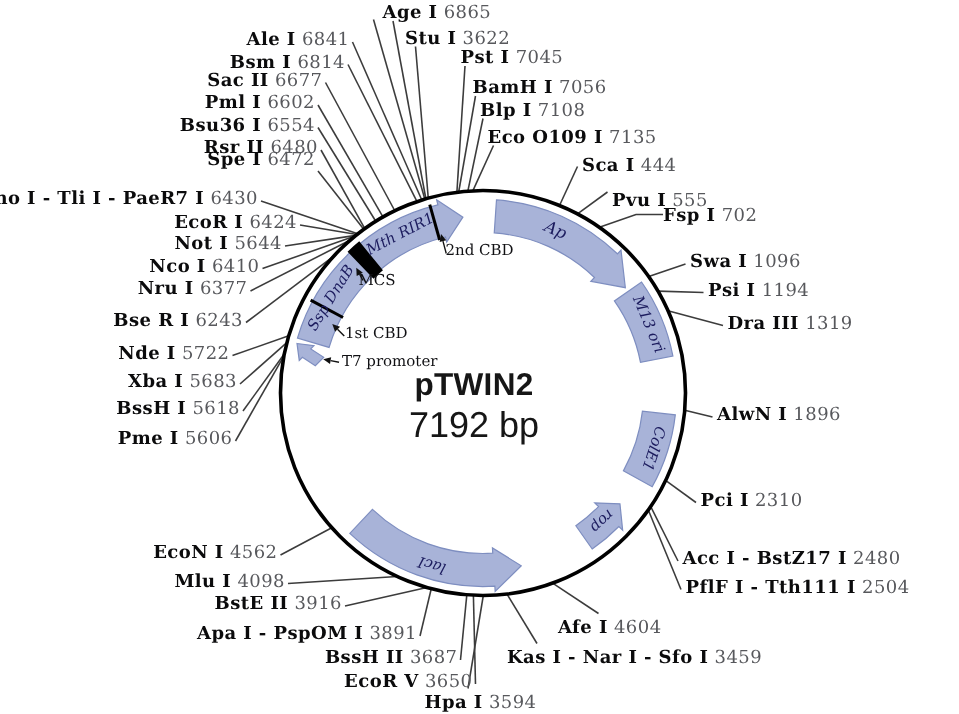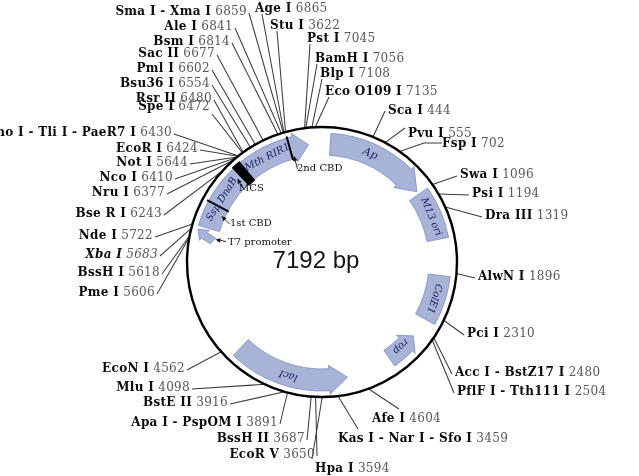--- a/index.html
+++ b/index.html
@@ -90,21 +90,20 @@
           <polygon points="294.0,156.0 297.5,160.2 293.1,161.4" fill="#111"></polygon>
           <line x1="242.0" y1="187.0" x2="239.8" y2="182.9" stroke="#111" stroke-width="0.9"></line>
           <polygon points="237.5,178.5 241.9,181.8 237.8,184.0" fill="#111"></polygon>
           <line x1="229.5" y1="224.0" x2="225.0" y2="219.5" stroke="#111" stroke-width="0.9"></line>
           <polygon points="221.5,216.0 226.7,217.9 223.4,221.2" fill="#111"></polygon>
           <line x1="226.0" y1="241.5" x2="220.4" y2="240.4" stroke="#111" stroke-width="0.9"></line>
           <polygon points="215.5,239.5 220.8,238.2 220.0,242.7" fill="#111"></polygon>
         </g>
       </svg></div>
   <div class="labels">
-      <div class="site" style="right: 392px; text-align: right; top: 5px;"><span class="nm">Sma I - Xma I</span> <span class="ps">6859</span></div>
       <div class="site" style="left: 255px; top: 2px;"><span class="nm">Age I</span> <span class="ps">6865</span></div>
       <div class="site" style="right: 406px; text-align: right; top: 20px;"><span class="nm">Ale I</span> <span class="ps">6841</span></div>
       <div class="site" style="left: 270px; top: 19px;"><span class="nm">Stu I</span> <span class="ps">3622</span></div>
       <div class="site" style="right: 409px; text-align: right; top: 35px;"><span class="nm">Bsm I</span> <span class="ps">6814</span></div>
       <div class="site" style="left: 307px; top: 32px;"><span class="nm">Pst I</span> <span class="ps">7045</span></div>
       <div class="site" style="right: 424px; text-align: right; top: 47px;"><span class="nm">Sac II</span> <span class="ps">6677</span></div>
       <div class="site" style="left: 315px; top: 52px;"><span class="nm">BamH I</span> <span class="ps">7056</span></div>
       <div class="site" style="right: 429px; text-align: right; top: 62px;"><span class="nm">Pml I</span> <span class="ps">6602</span></div>
       <div class="site" style="left: 320px; top: 67px;"><span class="nm">Blp I</span> <span class="ps">7108</span></div>
       <div class="site" style="right: 429px; text-align: right; top: 77px;"><span class="nm">Bsu36 I</span> <span class="ps">6554</span></div>
@@ -117,39 +116,40 @@
       <div class="site" style="right: 441px; text-align: right; top: 142px;"><span class="nm">EcoR I</span> <span class="ps">6424</span></div>
       <div class="site" style="left: 442px; top: 137px;"><span class="nm">Fsp I</span> <span class="ps">702</span></div>
       <div class="site" style="right: 451px; text-align: right; top: 156px;"><span class="nm">Not I</span> <span class="ps">5644</span></div>
       <div class="site" style="right: 466px; text-align: right; top: 171px;"><span class="nm">Nco I</span> <span class="ps">6410</span></div>
       <div class="site" style="right: 474px; text-align: right; top: 186px;"><span class="nm">Nru I</span> <span class="ps">6377</span></div>
       <div class="site" style="left: 460px; top: 168px;"><span class="nm">Swa I</span> <span class="ps">1096</span></div>
       <div class="site" style="left: 472px; top: 187px;"><span class="nm">Psi I</span> <span class="ps">1194</span></div>
       <div class="site" style="left: 485px; top: 209px;"><span class="nm">Dra III</span> <span class="ps">1319</span></div>
       <div class="site" style="right: 477px; text-align: right; top: 207px;"><span class="nm">Bse R I</span> <span class="ps">6243</span></div>
       <div class="site" style="right: 486px; text-align: right; top: 229px;"><span class="nm">Nde I</span> <span class="ps">5722</span></div>
-      <div class="site" style="right: 481px; text-align: right; top: 248px; font-style: italic;"><span class="nm">Xba I</span> <span class="ps">5683</span></div>
+      <div class="site" style="right: 481px; text-align: right; top: 248px;"><span class="nm">Xba I</span> <span class="ps">5683</span></div>
       <div class="site" style="left: 478px; top: 270px;"><span class="nm">AlwN I</span> <span class="ps">1896</span></div>
       <div class="site" style="right: 479px; text-align: right; top: 266px;"><span class="nm">BssH I</span> <span class="ps">5618</span></div>
       <div class="site" style="right: 484px; text-align: right; top: 286px;"><span class="nm">Pme I</span> <span class="ps">5606</span></div>
       <div class="site" style="left: 467px; top: 327px;"><span class="nm">Pci I</span> <span class="ps">2310</span></div>
       <div class="site" style="right: 454px; text-align: right; top: 362px;"><span class="nm">EcoN I</span> <span class="ps">4562</span></div>
       <div class="site" style="left: 455px; top: 366px;"><span class="nm">Acc I - BstZ17 I</span> <span class="ps">2480</span></div>
       <div class="site" style="right: 449px; text-align: right; top: 381px;"><span class="nm">Mlu I</span> <span class="ps">4098</span></div>
       <div class="site" style="left: 457px; top: 385px;"><span class="nm">PflF I - Tth111 I</span> <span class="ps">2504</span></div>
       <div class="site" style="right: 411px; text-align: right; top: 396px;"><span class="nm">BstE II</span> <span class="ps">3916</span></div>
       <div class="site" style="right: 361px; text-align: right; top: 416px;"><span class="nm">Apa I - PspOM I</span> <span class="ps">3891</span></div>
       <div class="site" style="left: 372px; top: 412px;"><span class="nm">Afe I</span> <span class="ps">4604</span></div>
       <div class="site" style="right: 334px; text-align: right; top: 432px;"><span class="nm">BssH II</span> <span class="ps">3687</span></div>
       <div class="site" style="left: 338px; top: 432px;"><span class="nm">Kas I - Nar I - Sfo I</span> <span class="ps">3459</span></div>
       <div class="site" style="right: 324px; text-align: right; top: 448px;"><span class="nm">EcoR V</span> <span class="ps">3650</span></div>
-      <div class="site" style="left: 283px; top: 462px; margin-left: 32px;"><span class="nm">Hpa I</span> <span class="ps">3594</span></div>
+      <div class="site" style="left: 283px; top: 462px;"><span class="nm">Hpa I</span> <span class="ps">3594</span></div>
     </div>
   <div class="labels">
       <div class="anno" style="left: 297px; top: 162px;">2nd CBD</div>
       <div class="anno" style="left: 239px; top: 182px;">MCS</div>
       <div class="anno" style="left: 230px; top: 217px;">1st CBD</div>
       <div class="anno" style="left: 228px; top: 236px;">T7 promoter</div>
     </div>
   <div class="titleblock">
+    <div class="tname">pTWIN2</div>
     <div class="tsize">7192 bp</div>
   </div>
 </div>
 
 </body></html>

